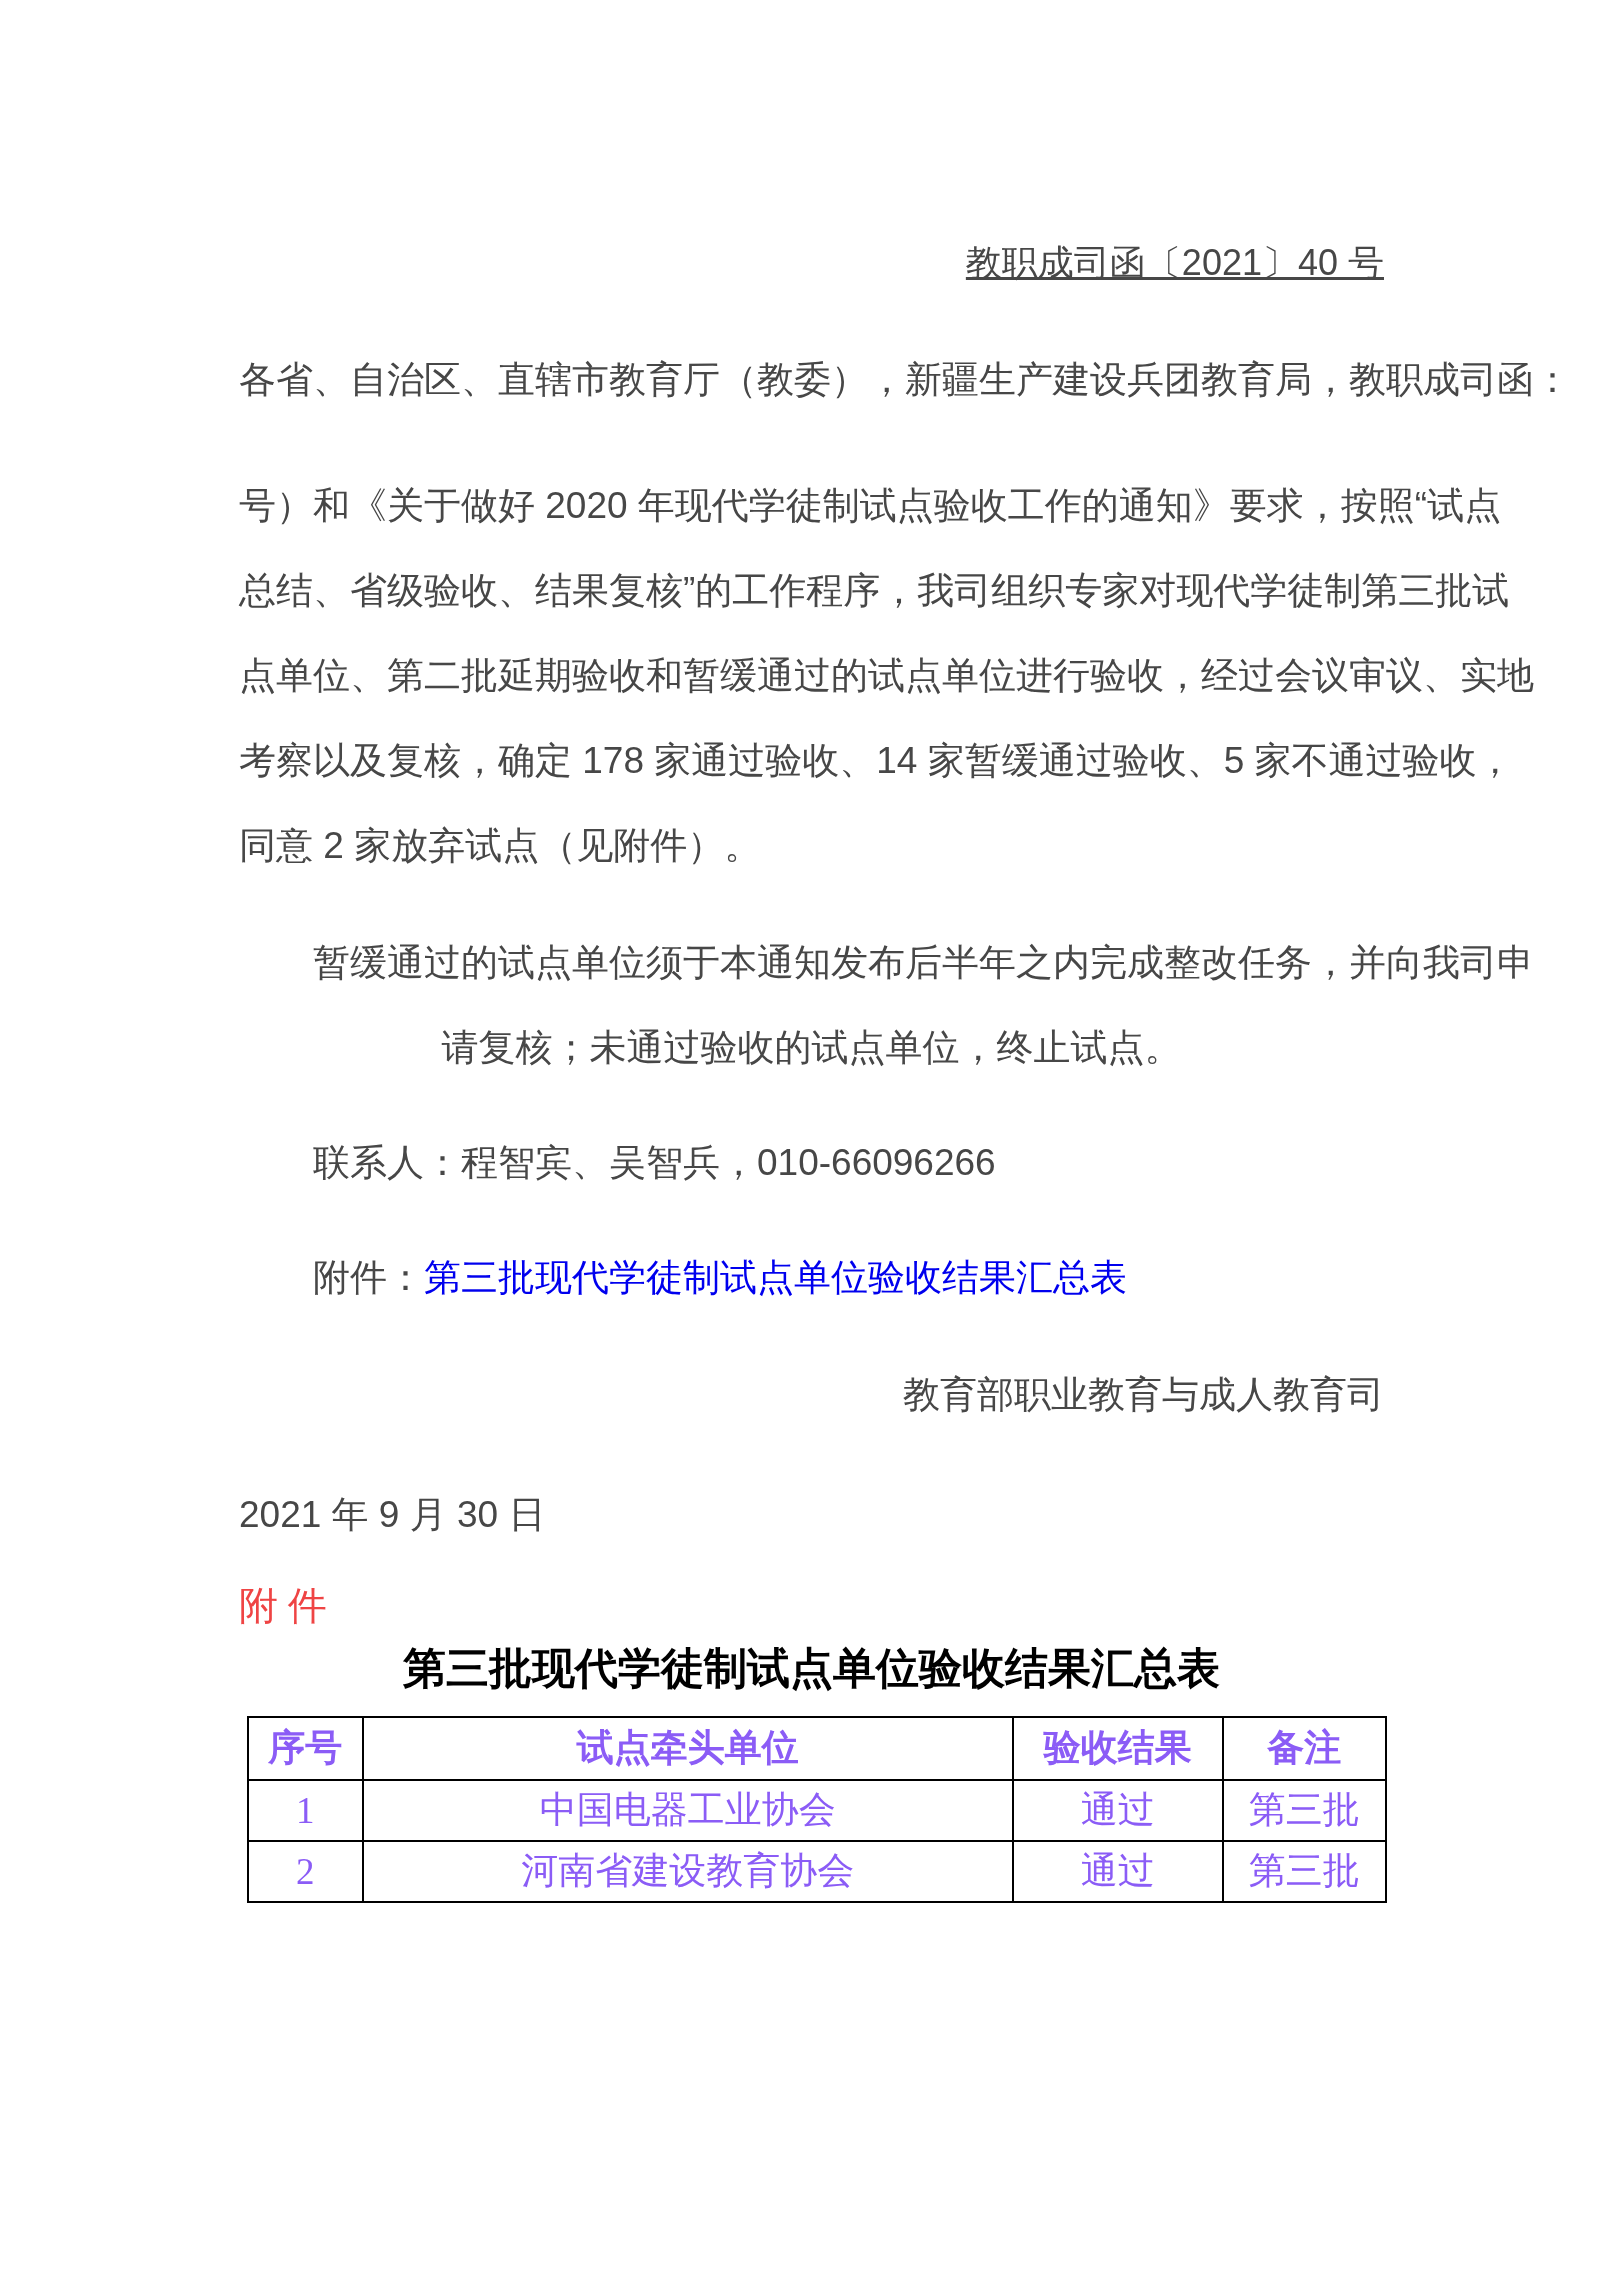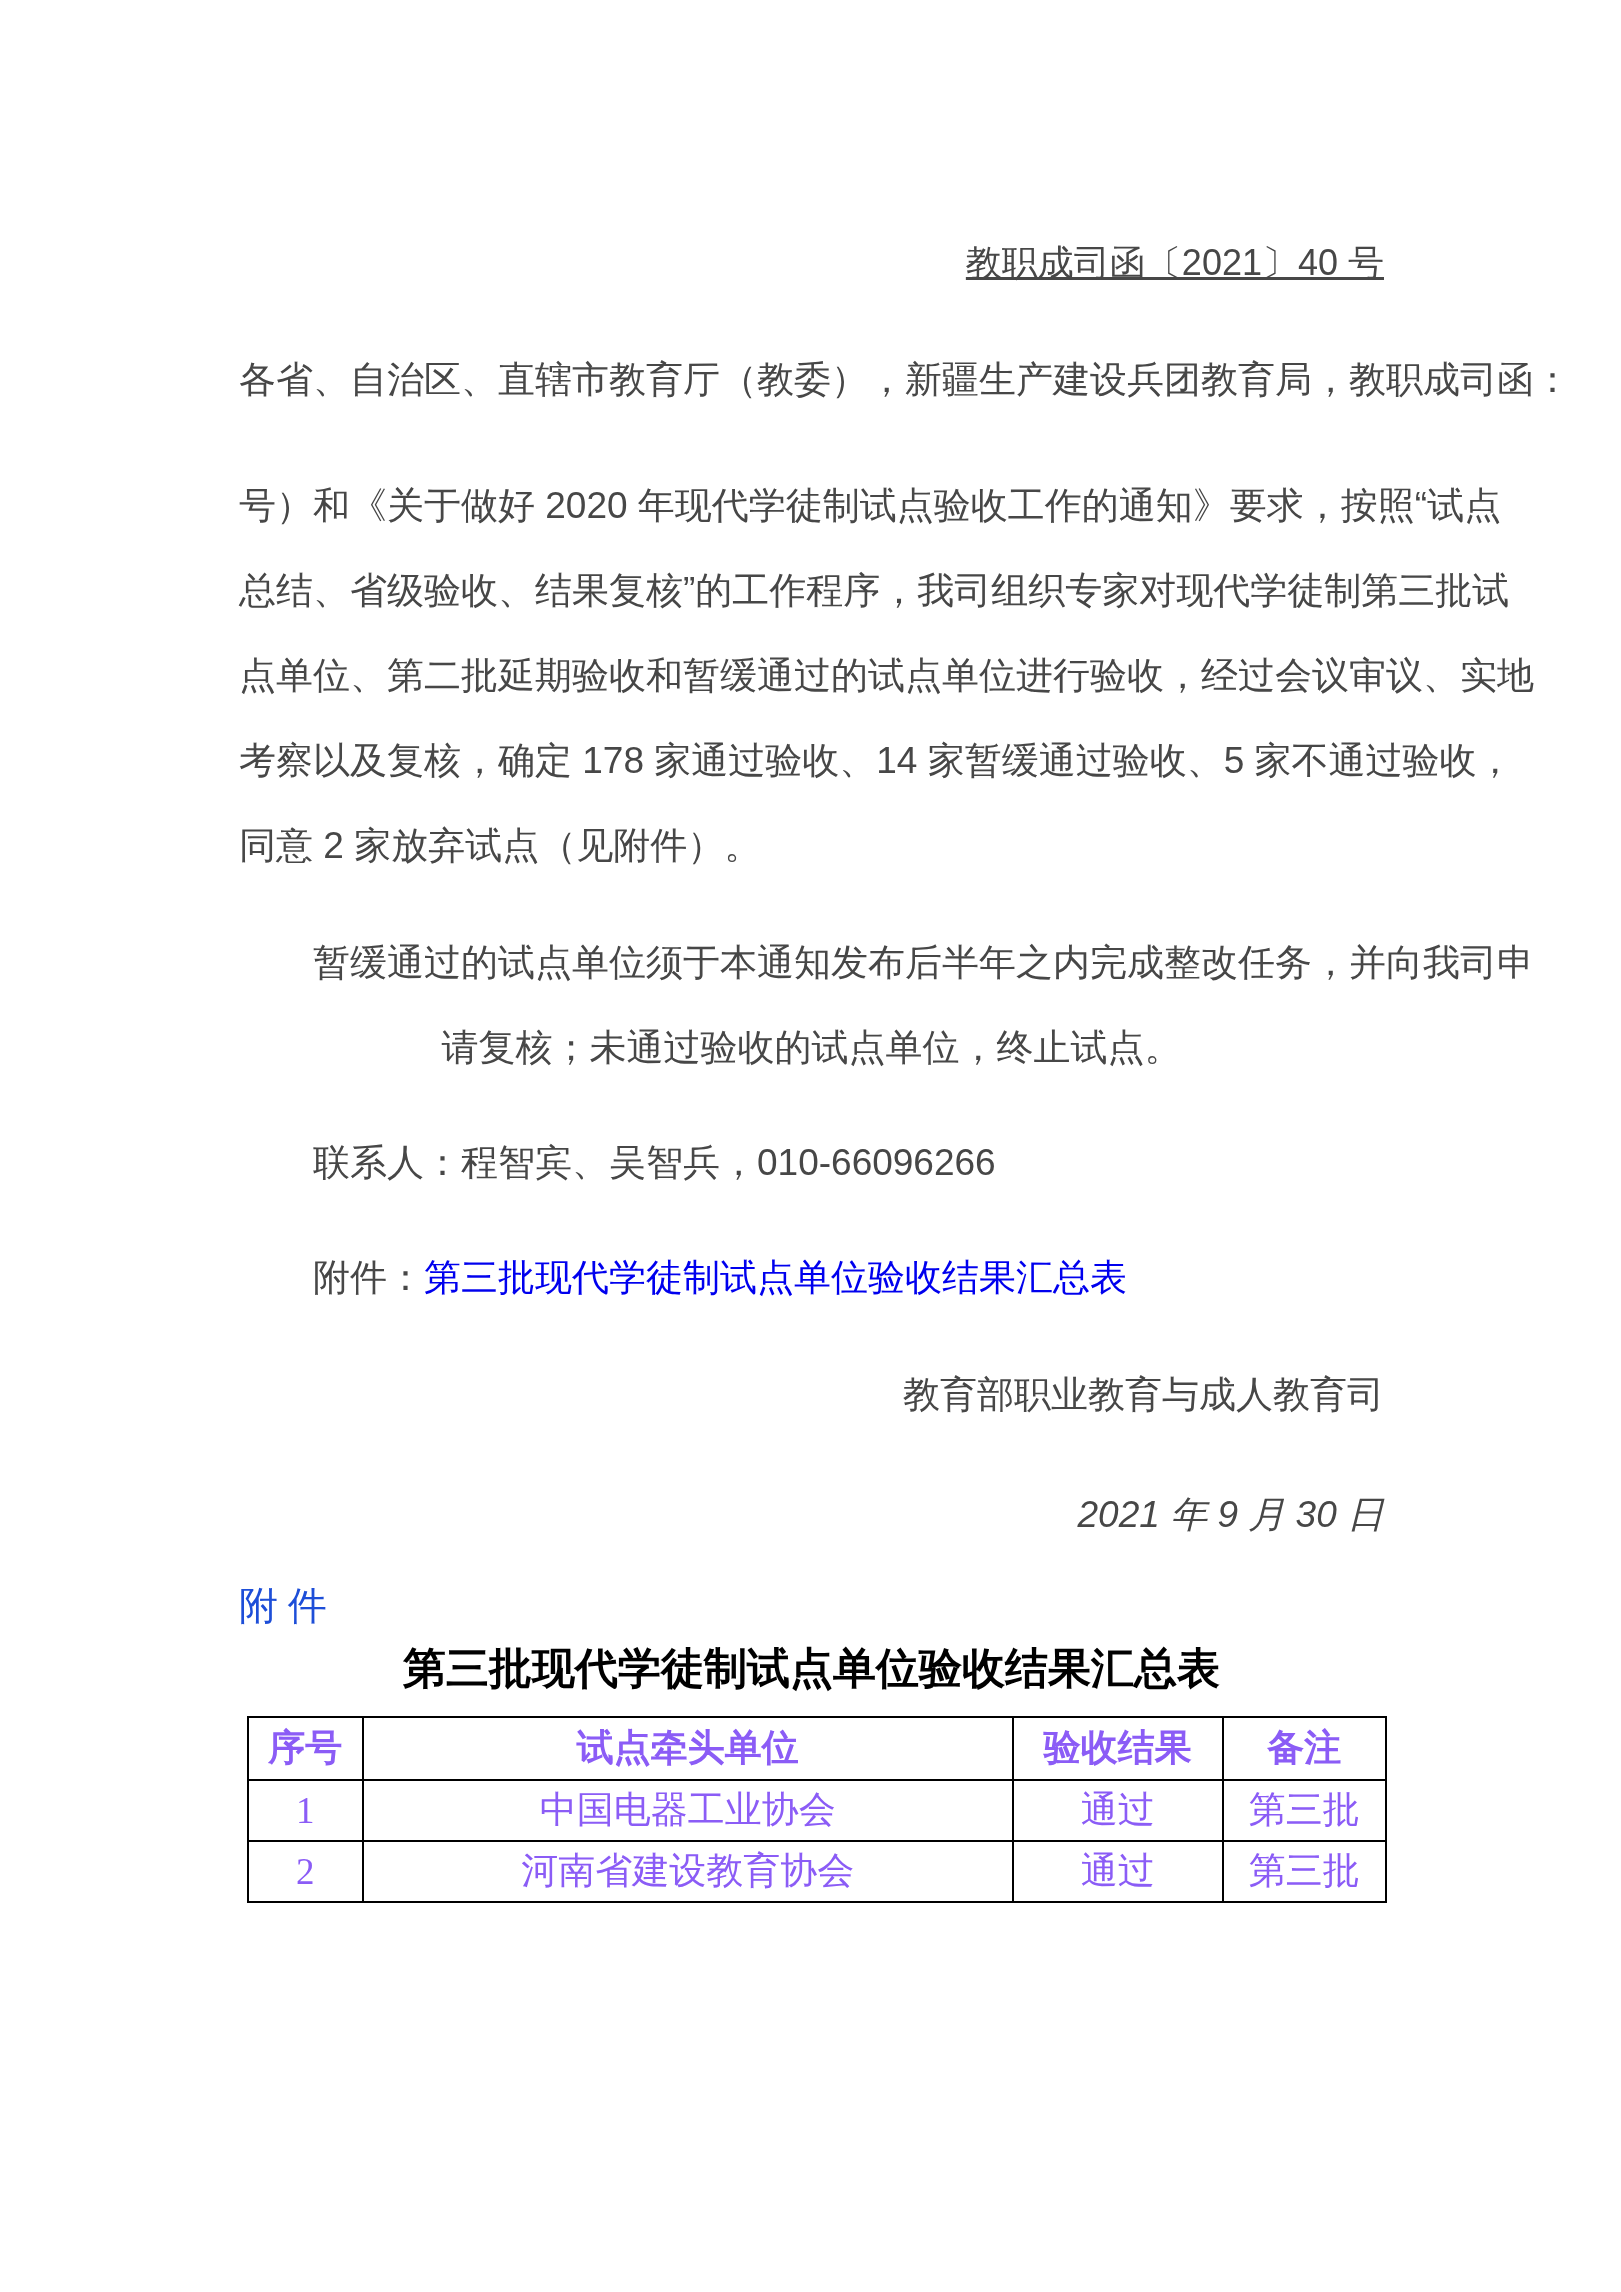--- a/index.html
+++ b/index.html
@@ -64,29 +64,27 @@
     margin-top: 32px;
     font-size: 37px;
     line-height: 85px;
     text-align: right;
     white-space: nowrap;
   }
   .date-line {
     margin-top: 35px;
     font-size: 37px;
     line-height: 85px;
-    text-align: right;
     white-space: nowrap;
-    font-style: italic;
   }
   .appendix-label {
     margin-top: 19.6px;
     font-size: 39px;
     line-height: 59px;
-    color: #1d4ed8;
+    color: #ef4444;
     font-family: "Liberation Serif", serif;
     white-space: nowrap;
   }
   .appendix-title {
     margin-top: 5.9px;
     font-size: 43px;
     font-weight: bold;
     line-height: 55px;
     text-align: center;
     color: #000000;

